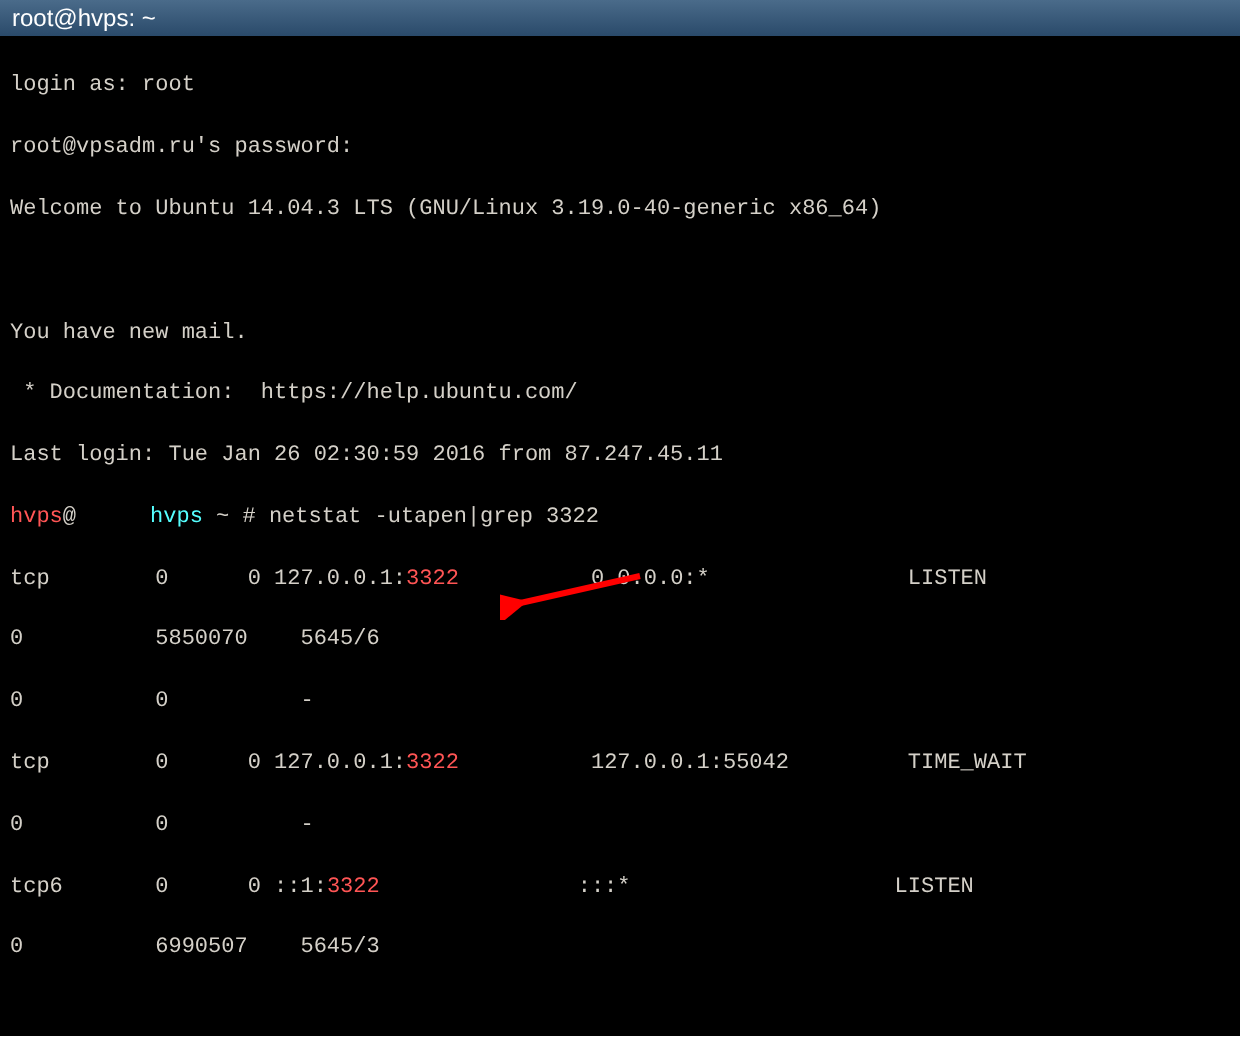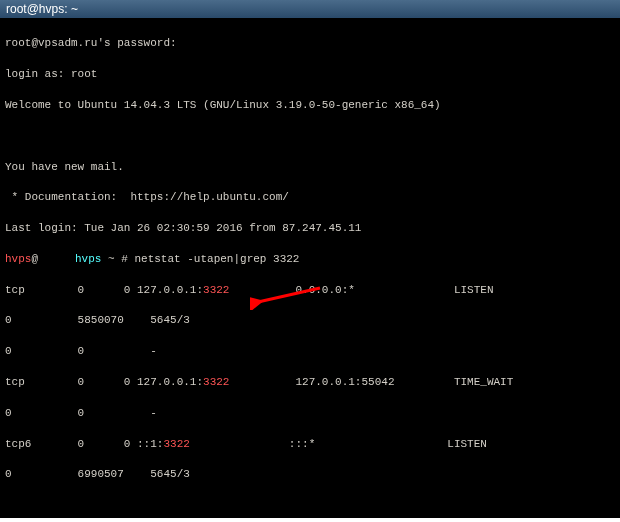--- a/index.html
+++ b/index.html
@@ -44,30 +44,30 @@
     }
   </style>
 </head>
 <body>
 
 <div class="title-bar">
   <span>root@hvps: ~</span>
 </div>
 
 <div class="terminal">
+<div class="line">login as: root</div>
 <div class="line">root@vpsadm.ru's password:</div>
-<div class="line">login as: root</div>
-<div class="line">Welcome to Ubuntu 14.04.3 LTS (GNU/Linux 3.19.0-50-generic x86_64)</div>
+<div class="line">Welcome to Ubuntu 14.04.3 LTS (GNU/Linux 3.19.0-40-generic x86_64)</div>
 <div class="line"> </div>
 <div class="line">You have new mail.</div>
 <div class="line"> * Documentation:  https://help.ubuntu.com/</div>
 <div class="line">Last login: Tue Jan 26 02:30:59 2016 from 87.247.45.11</div>
 <div class="line"><span class="prompt-root">hvps</span><span>@</span><span class="prompt-host">hvps</span><span> ~ # </span><span>netstat -utapen|grep 3322</span></div>
 <div class="line">tcp        0      0 127.0.0.1:<span class="red">3322</span>          0.0.0.0:*               LISTEN</div>
-<div class="line">0          5850070    5645/3</div>
+<div class="line">0          5850070    5645/6</div>
 <div class="line">0          0          -</div>
 <div class="line">tcp        0      0 127.0.0.1:<span class="red">3322</span>          127.0.0.1:55042         TIME_WAIT</div>
 <div class="line">0          0          -</div>
 <div class="line">tcp6       0      0 ::1:<span class="red">3322</span>               :::*                    LISTEN</div>
 <div class="line">0          6990507    5645/3</div>
 
 
 
 
 

